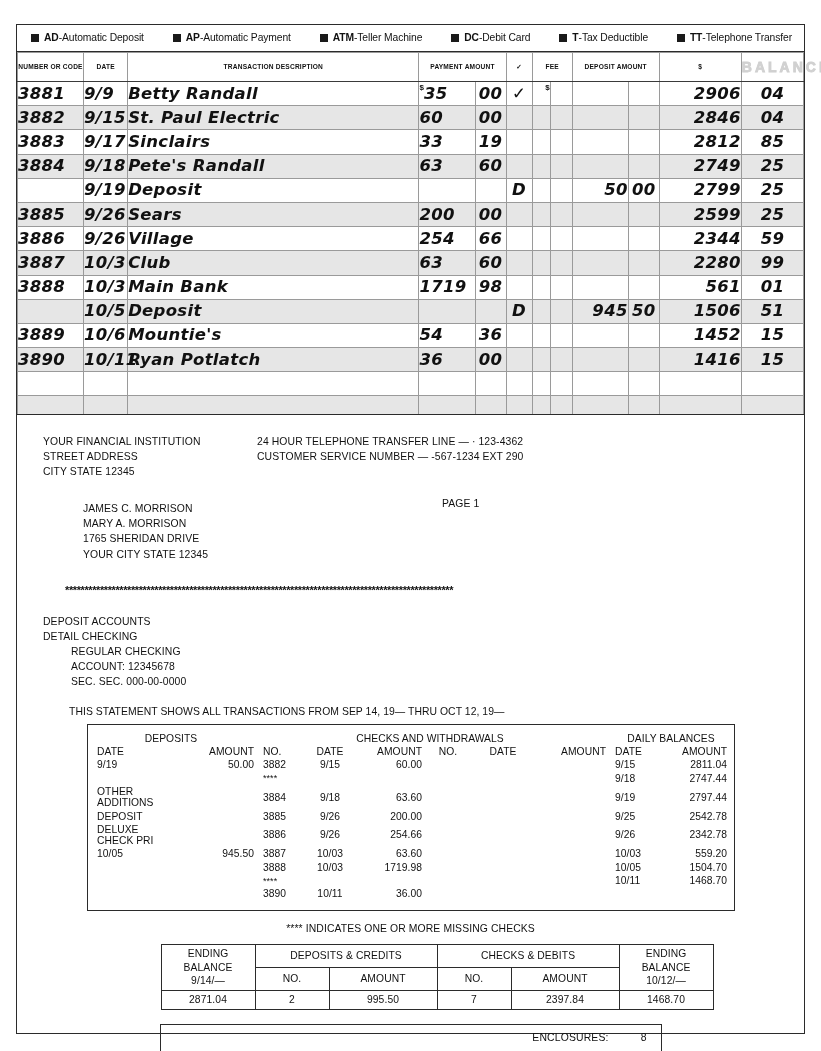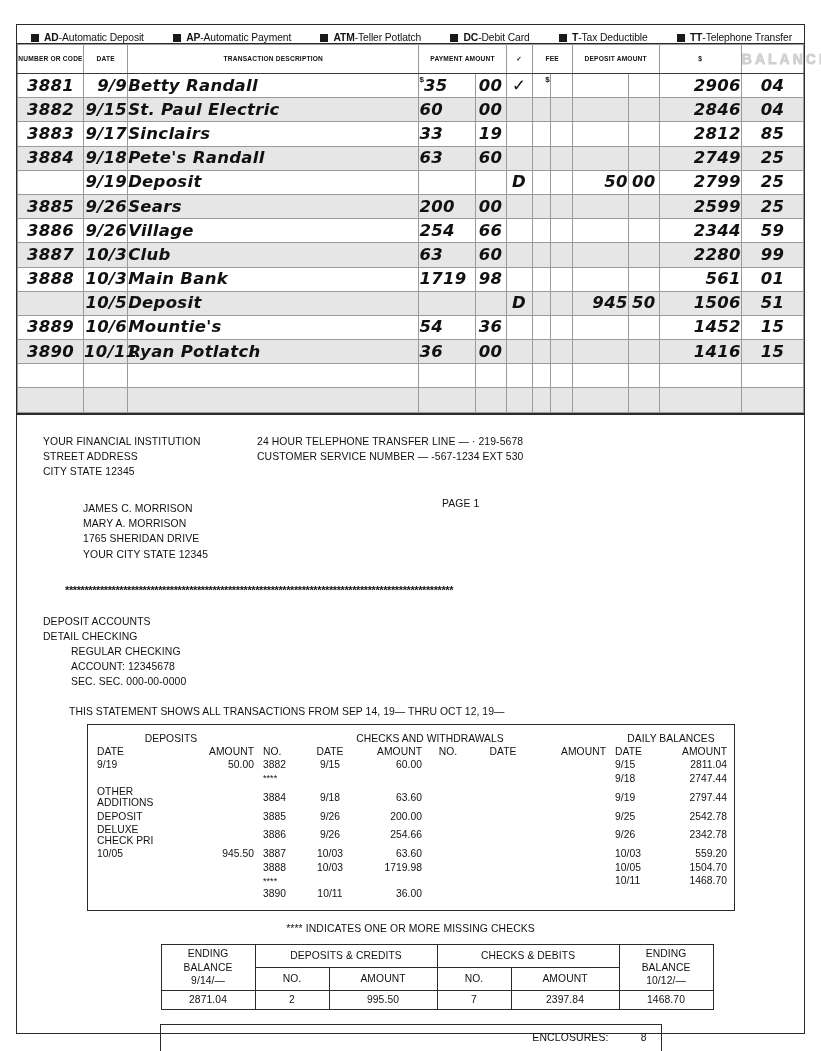--- a/index.html
+++ b/index.html
@@ -1,42 +1,42 @@
 <!DOCTYPE html>
 <html><head>
 <meta charset="utf-8">
 <style>
   html,body{margin:0;padding:0;background:#ffffff;}
   body{width:821px;height:1051px;font-family:"Liberation Sans",sans-serif;color:#111;}
   .page{position:relative;width:821px;height:1051px;overflow:hidden;}
 
   
   .register{position:absolute;left:16px;top:24px;width:789px;border:1.5px solid #2b2b2b;background:#fff;box-sizing:border-box;}
-  .legend{display:flex;align-items:center;justify-content:space-between;padding:7px 12px 0 14px;border-bottom:1.5px solid #2b2b2b;}
+  .legend{display:flex;align-items:center;justify-content:space-between;padding:7px 12px 8px 14px;border-bottom:1.5px solid #2b2b2b;}
   .legend-item{display:flex;align-items:center;font-size:10.3px;white-space:nowrap;letter-spacing:-0.1px;}
   .legend-sq{width:8px;height:8px;background:#1a1a1a;margin-right:5px;display:inline-block;}
   .legend-abbr{font-weight:bold;}
 
   table.reg{border-collapse:collapse;width:100%;table-layout:fixed;}
   table.reg td,table.reg th{border:0.8px solid #9a9a9a;padding:0;}
   .reg thead th{background:#fff;font-size:6.6px;font-weight:bold;text-align:center;line-height:1.18;
        letter-spacing:0.2px;height:28px;vertical-align:middle;border-bottom:1.4px solid #3a3a3a;}
   .th-desc{letter-spacing:0.45px;}
   .chk-glyph{font-size:13px;font-weight:bold;line-height:1;}
   .bal-ghost{font-size:14px;font-weight:bold;letter-spacing:3px;color:#d2d2d2;
        -webkit-text-stroke:0.8px #cfcfcf;}
   .dollarhead{font-size:9px;font-weight:bold;text-align:left;padding-left:3px;}
 
   .reg tbody tr{height:24.2px;}
   .reg tbody tr.shade td{background:#e6e6e6;}
   .reg tbody tr.grp td{border-top:1.4px solid #3a3a3a;}
   .hand{font-family:"DejaVu Sans",sans-serif;font-weight:bold;font-style:italic;
         font-size:16.5px;color:#111;letter-spacing:0.3px;line-height:1;}
-  td.c-num{text-align:center;}
-  td.c-date{text-align:right;}
+  td.c-num{text-align:left;}
+  td.c-date{text-align:left;}
   td.c-desc{text-align:left;padding-left:7px;border-left:2.4px double #7d7d7d;}
   td.c-pay-d{padding-right:2px;border-left:2.4px double #7d7d7d;}
   td.c-pay-c{text-align:center;}
   td.c-chk{text-align:center;}
   td.c-fee-d{text-align:right;}
   td.c-fee-c{text-align:center;}
   td.c-dep-d{text-align:right;padding-right:2px;border-left:2.4px double #7d7d7d;}
   td.c-dep-c{text-align:center;}
   td.c-bal-d{text-align:right;padding-right:3px;border-left:2.4px double #7d7d7d;}
   td.c-bal-c{text-align:center;}
@@ -98,21 +98,21 @@
         <span>-Automatic Deposit</span>
       </div>
       <div class="legend-item">
         <span class="legend-sq"></span>
         <span class="legend-abbr">AP</span>
         <span>-Automatic Payment</span>
       </div>
       <div class="legend-item">
         <span class="legend-sq"></span>
         <span class="legend-abbr">ATM</span>
-        <span>-Teller Potlatch</span>
+        <span>-Teller Machine</span>
       </div>
       <div class="legend-item">
         <span class="legend-sq"></span>
         <span class="legend-abbr">DC</span>
         <span>-Debit Card</span>
       </div>
       <div class="legend-item">
         <span class="legend-sq"></span>
         <span class="legend-abbr">T</span>
         <span>-Tax Deductible</span>
@@ -356,22 +356,22 @@
   <div class="stmt">
     <div class="stmt-inner">
 
       <div class="bank-addr">
         <div>YOUR FINANCIAL INSTITUTION</div>
         <div>STREET ADDRESS</div>
         <div>CITY STATE 12345</div>
       </div>
 
       <div class="phones">
-        <div>24 HOUR TELEPHONE TRANSFER LINE — · 219-5678</div>
-        <div>CUSTOMER SERVICE NUMBER — -567-1234 EXT 530</div>
+        <div>24 HOUR TELEPHONE TRANSFER LINE — · 123-4362</div>
+        <div>CUSTOMER SERVICE NUMBER — -567-1234 EXT 290</div>
       </div>
 
       <div class="cust">
         <div>JAMES C. MORRISON</div>
         <div>MARY A. MORRISON</div>
         <div>1765 SHERIDAN DRIVE</div>
         <div>YOUR CITY STATE 12345</div>
       </div>
 
       <div class="pageno">PAGE 1</div>

